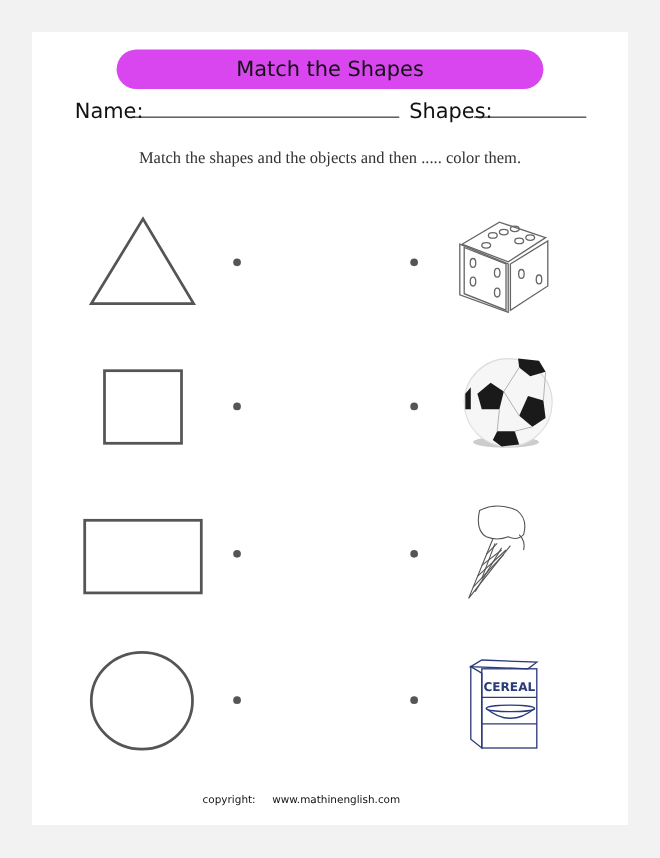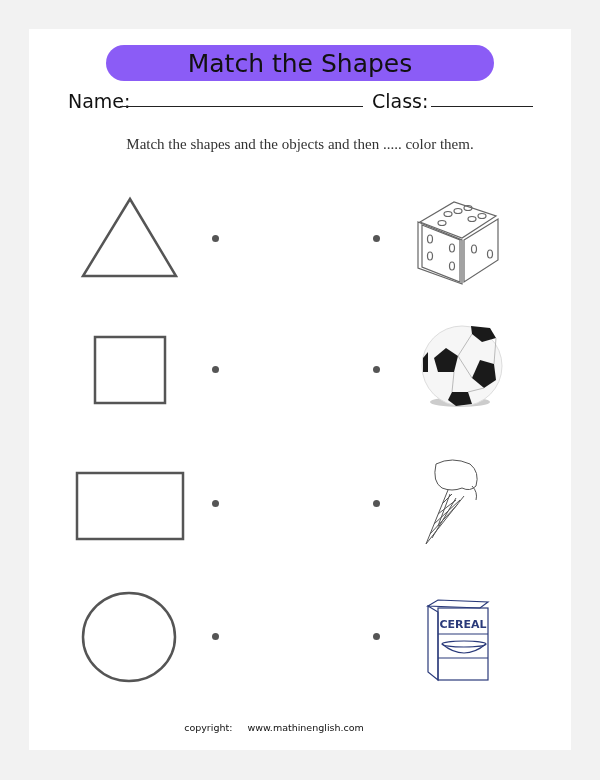--- a/index.html
+++ b/index.html
@@ -5,23 +5,23 @@
   html, body { margin:0; padding:0; }
   body {
     width:600px; height:780px; background:#f2f2f2; position:relative; overflow:hidden;
     font-family: "DejaVu Sans", sans-serif;
   }
   .page {
     position:absolute; left:29px; top:29px; width:542px; height:721px; background:#ffffff;
   }
   .title-pill {
     position:absolute; left:106px; top:45px; width:388px; height:36px;
-    background:#8b5cf6; border-radius:18px;
+    background:#d946ef; border-radius:18px;
     display:flex; align-items:center; justify-content:center;
-    font-family: "DejaVu Sans", sans-serif; font-size:25px; color:#111;
+    font-family: "DejaVu Sans", sans-serif; font-size:19px; color:#111;
   }
   .name-row {
     position:absolute; top:88px; left:68px; width:470px; height:24px;
     font-family:"DejaVu Sans", sans-serif; font-size:19px; color:#111;
   }
   .name-row .lbl { position:absolute; top:2px; }
   .line { position:absolute; border-bottom:1.5px solid #222; height:0; top:18px; }
   .instr {
     position:absolute; top:136px; left:0; width:600px; text-align:center;
     font-family:"Liberation Serif", serif; font-size:15px; color:#333;
@@ -40,21 +40,21 @@
 
 <div class="page"></div>
 
 <div class="title-pill">
   <span>Match the Shapes</span>
 </div>
 
 <div class="name-row">
   <span class="lbl" style="left:0;">Name:</span>
   <div class="line" style="left:52px; width:243px;"></div>
-  <span class="lbl" style="left:304px;">Class:</span>
+  <span class="lbl" style="left:304px;">Shapes:</span>
   <div class="line" style="left:363px; width:102px;"></div>
 </div>
 
 <div class="instr">Match the shapes and the objects and then .....  color them.</div>
 
 <svg class="shape" style="left:80px; top:196px;" width="100" height="84">
   <polygon points="50,3 96,80 3,80" fill="none" stroke="#555" stroke-width="2.5"></polygon>
 </svg>
 <div class="dot" style="left:212px; top:235px;"></div>
 <div class="dot" style="left:373px; top:235px;"></div>

